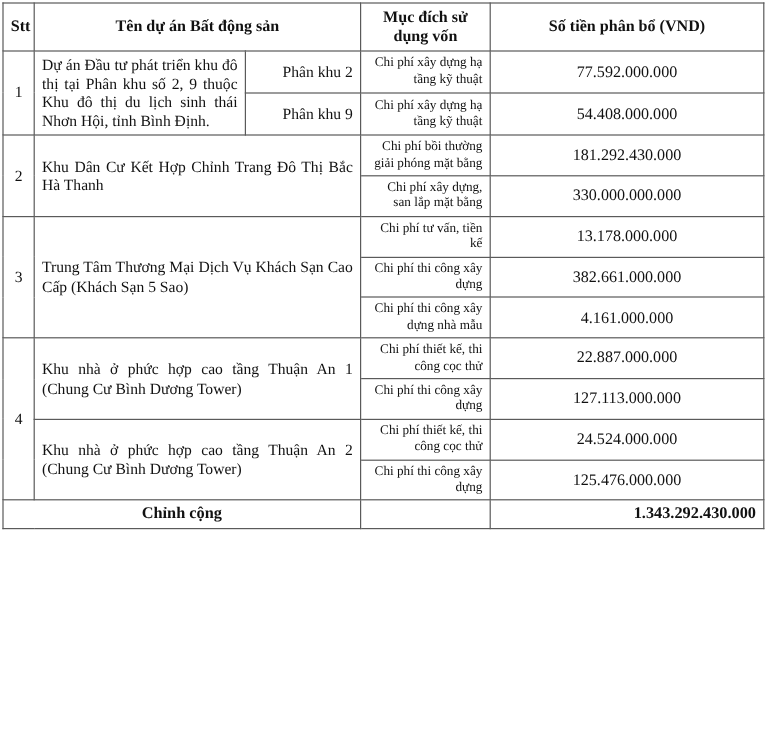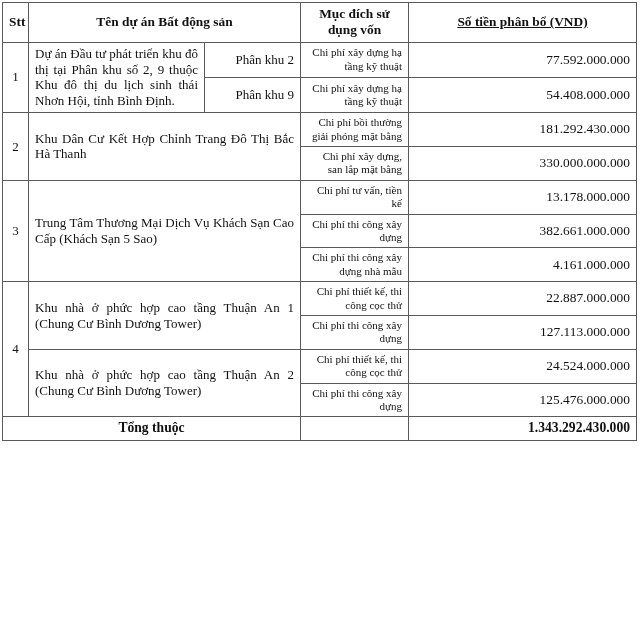--- a/index.html
+++ b/index.html
@@ -38,21 +38,21 @@
     background: #e9e9e9;
     font-weight: bold;
     text-align: center;
     font-size: 13.4px;
     padding: 5px 4px;
     line-height: 1.2;
   }
   th.h-stt      { width: 26px; }
   th.h-name     { width: 272px; }
   th.h-purpose  { width: 108px; }
-  th.h-amount   { width: 228px; text-decoration: underline; }
+  th.h-amount   { width: 228px; }
 
   
   td.c-stt {
     text-align: center;
     vertical-align: middle;
     font-size: 13px;
     padding: 0;
   }
   td.c-name {
     text-align: justify;
@@ -68,21 +68,21 @@
     font-size: 13px;
     padding: 4px 5px;
   }
   td.c-purpose {
     text-align: right;
     vertical-align: middle;
     font-size: 11px;
     padding: 3px 4px 3px 6px;
   }
   td.c-amount {
-    text-align: right;
+    text-align: center;
     vertical-align: middle;
     font-size: 13.4px;
     padding: 4px 10px 4px 4px;
     white-space: nowrap;
   }
 
   
   tr.total-row td {
     background: #e9e9e9;
     font-weight: bold;
@@ -176,19 +176,19 @@
       <td class="c-name" colspan="2" rowspan="2">Khu nhà ở phức hợp cao tầng Thuận An 2 (Chung Cư Bình Dương Tower)</td>
       <td class="c-purpose">Chi phí thiết kế, thi công cọc thử</td>
       <td class="c-amount">24.524.000.000</td>
     </tr>
     <tr>
       <td class="c-purpose">Chi phí thi công xây dựng</td>
       <td class="c-amount">125.476.000.000</td>
     </tr>
 
     <tr class="total-row">
-      <td class="c-total-label" colspan="3">Tổng thuộc</td>
+      <td class="c-total-label" colspan="3">Chỉnh cộng</td>
       <td></td>
       <td class="c-total-amount">1.343.292.430.000</td>
     </tr>
 
   </tbody>
 </table>
 
 </body></html>

